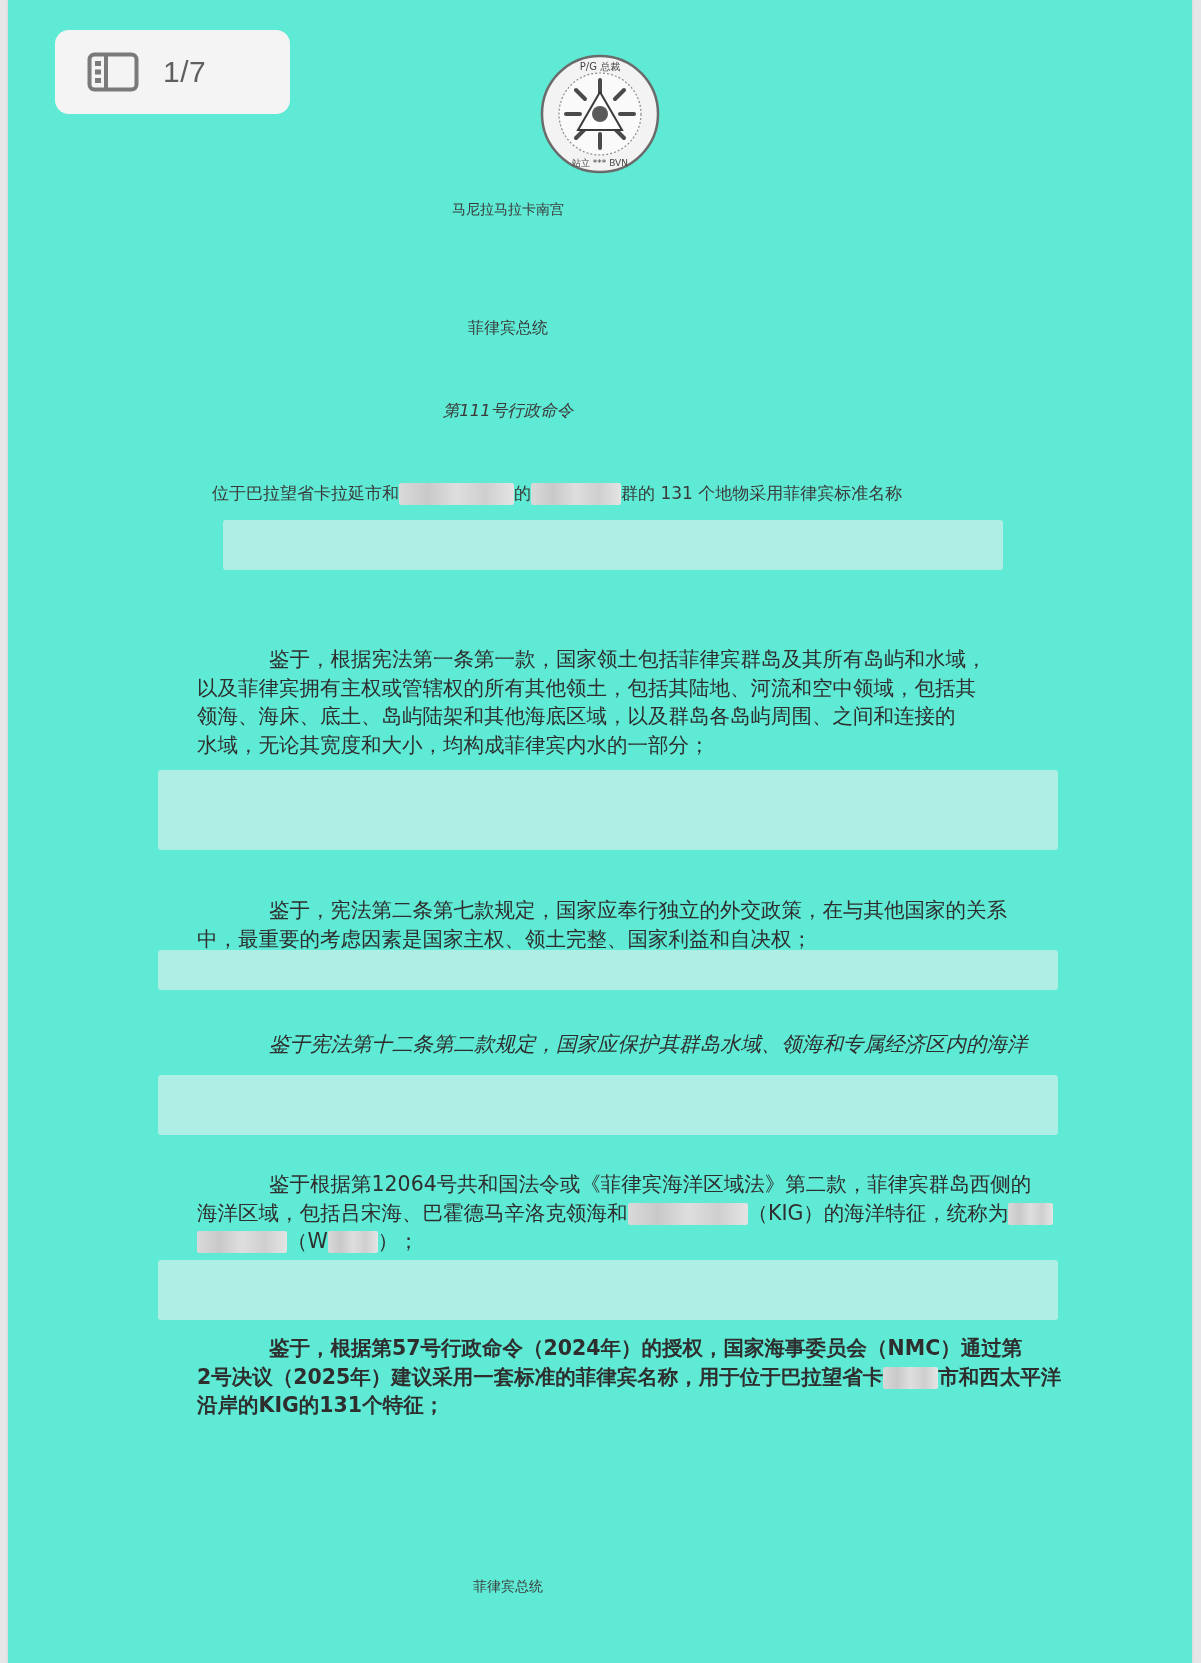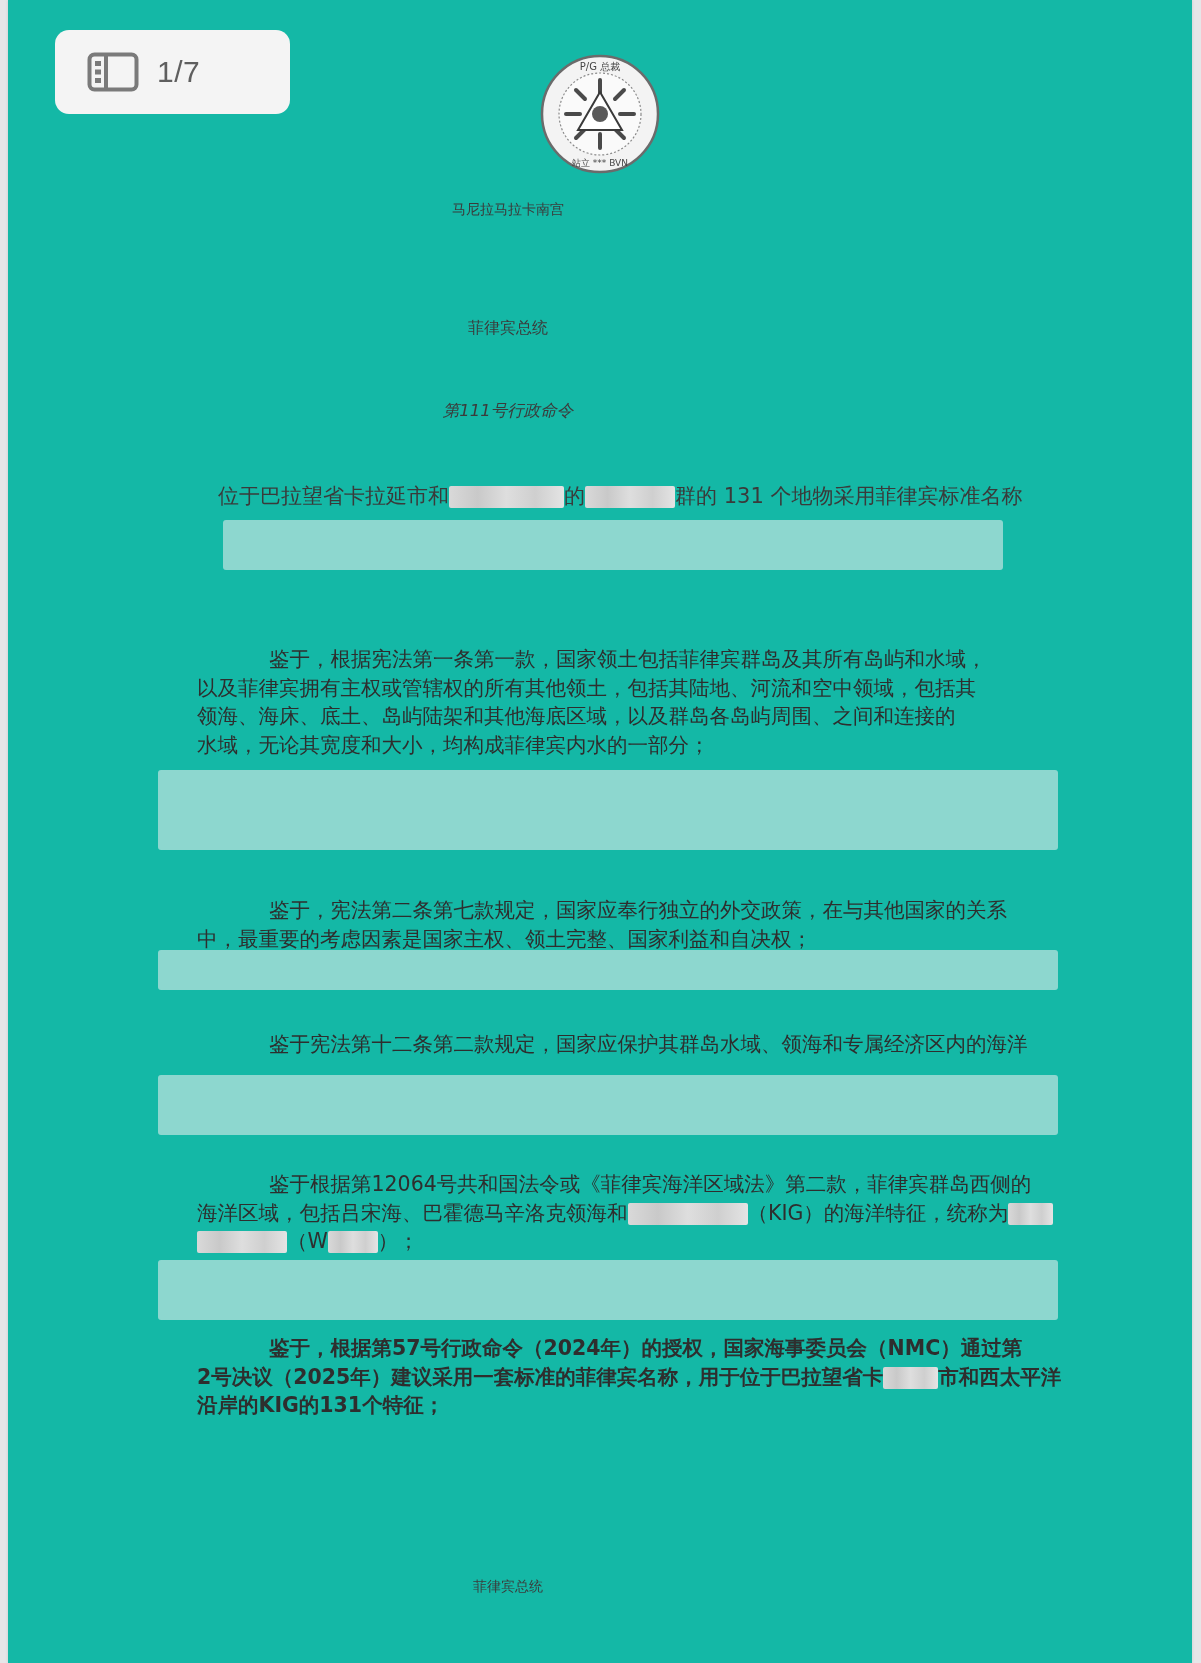--- a/index.html
+++ b/index.html
@@ -14,36 +14,36 @@
       position: relative;
       width: 1201px;
       height: 1663px;
     }
     .page {
       position: absolute;
       left: 8px;
       top: 0;
       width: 1184px;
       height: 1663px;
-      background: #14b8a6;
+      background: #5eead4;
       box-shadow: 0 0 3px rgba(0,0,0,0.12);
     }
     
     .page-counter {
       position: absolute;
       left: 55px;
       top: 30px;
       width: 235px;
       height: 84px;
       border-radius: 14px;
       background: #f4f4f4;
       display: flex;
       align-items: center;
       padding-left: 32px;
-      gap: 18px;
+      gap: 24px;
       cursor: pointer;
       z-index: 5;
     }
     .page-counter .sidebar-icon {
       width: 52px;
       height: 40px;
       display: block;
     }
     .page-counter .counter-text {
       font-family: "Liberation Sans", sans-serif;
@@ -68,23 +68,23 @@
       text-align: center;
       color: #3b3b3b;
     }
     .hdr-office { top: 201px; font-size: 14px; }
     .hdr-president { top: 318px; font-size: 16px; }
     .hdr-order { top: 400px; font-size: 16.5px; font-style: italic; }
     .footer-president { top: 1578px; font-size: 14px; }
 
     .title-line {
       position: absolute;
-      left: 210px;
+      left: 204px;
       top: 482px;
-      font-size: 21px;
+      font-size: 17px;
       color: #3a3a3a;
       white-space: nowrap;
     }
     .redact {
       display: inline-block;
       height: 22px;
       vertical-align: middle;
       background: linear-gradient(90deg, #d9d9d9 0%, #c9c9c9 25%, #dedede 50%, #cfcfcf 75%, #e4e4e4 100%);
       border-radius: 2px;
     }
@@ -95,21 +95,21 @@
       width: 895px;
       color: #2e2e2e;
       font-size: 20.5px;
       line-height: 28.5px;
     }
     .para .line { display: block; white-space: nowrap; margin-left: 34px; }
     .para .indent { padding-left: 72px; }
 
     .p1 { top: 645px; }
     .p2 { top: 896px; }
-    .p3 { top: 1030px; }
+    .p3 { top: 1030px; font-style: italic; }
     .p4 { top: 1170px; }
     .p5 { top: 1334px; font-weight: bold; }
 
     .faint-band {
       position: absolute;
       left: 150px;
       width: 900px;
       background: rgba(240,240,240,0.55);
       border-radius: 3px;
     }

